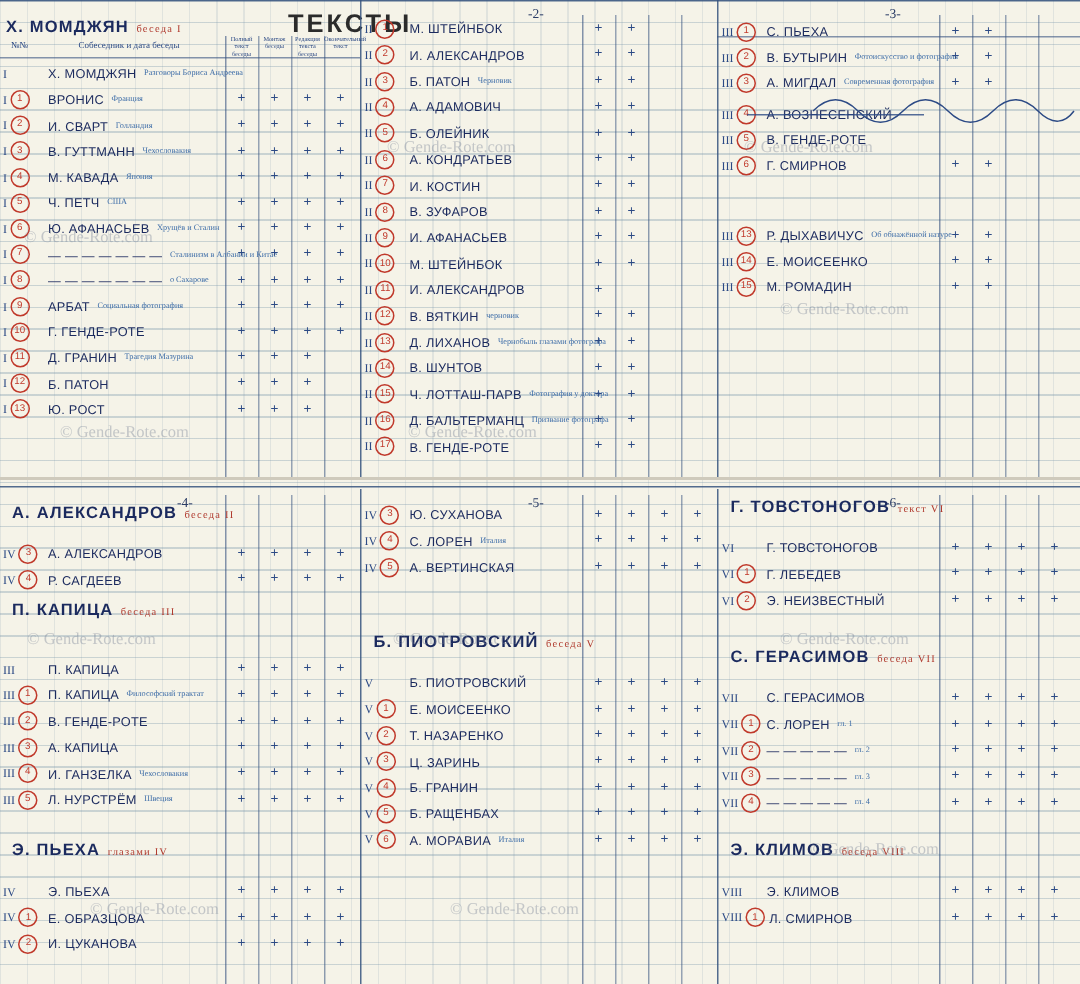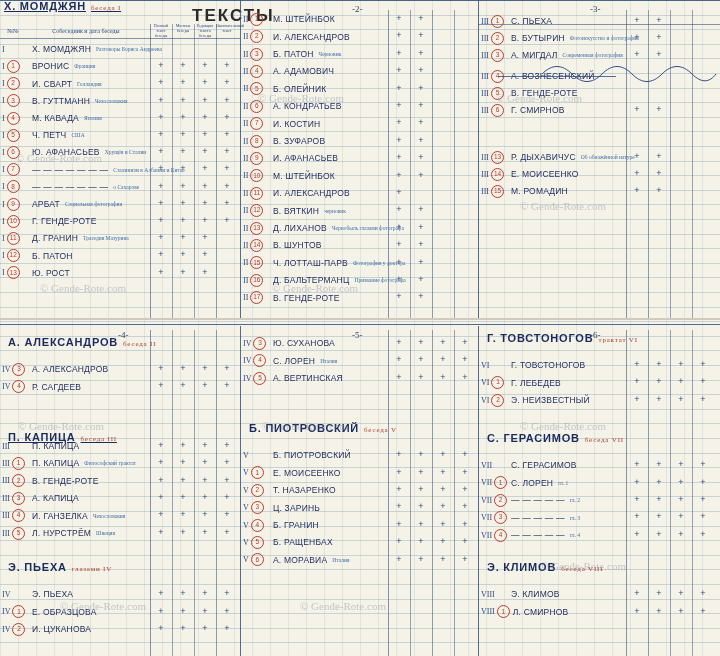--- a/index.html
+++ b/index.html
@@ -158,21 +158,21 @@
 <div class="vline" style="left:388px;top:330px;height:326px;opacity:.6;"></div>
 <div class="vline" style="left:410px;top:330px;height:326px;opacity:.5;"></div>
 <div class="vline" style="left:432px;top:330px;height:326px;opacity:.5;"></div>
 <div class="vline" style="left:454px;top:330px;height:326px;opacity:.5;"></div>
 
 <div class="vline" style="left:626px;top:330px;height:326px;opacity:.6;"></div>
 <div class="vline" style="left:648px;top:330px;height:326px;opacity:.5;"></div>
 <div class="vline" style="left:670px;top:330px;height:326px;opacity:.5;"></div>
 <div class="vline" style="left:692px;top:330px;height:326px;opacity:.5;"></div>
 
-<div class="sect" style="left:4px;top:0;font-size:11px;text-decoration:underline;">
+<div class="sect" style="left:4px;top:12px;font-size:11px;">
   <span>Х. МОМДЖЯН</span><span class="besedo">беседа I</span>
 </div>
 <div class="colhdr" style="left:2px;top:28px;width:22px;">№№</div>
 <div class="colhdr" style="left:26px;top:28px;width:120px;">Собеседник и дата беседы</div>
 <div class="hdr" style="left:150px;top:24px;width:22px;font-size:4.2px;">Полный текст беседы</div>
 <div class="hdr" style="left:172px;top:24px;width:22px;font-size:4.2px;">Монтаж беседы</div>
 <div class="hdr" style="left:194px;top:24px;width:22px;font-size:4.2px;">Редакция текста беседы</div>
 <div class="hdr" style="left:216px;top:24px;width:22px;font-size:4.2px;">Окончательный текст</div>
 
 <div id="p1rows">
@@ -807,21 +807,21 @@
     </div>
     <div class="ticks" style="left: 172px; top: 380.4px;">
       <span class="tick" style="width: 22px;">+</span>
     </div>
     <div class="ticks" style="left: 194px; top: 380.4px;">
       <span class="tick" style="width: 22px;">+</span>
     </div>
     <div class="ticks" style="left: 216px; top: 380.4px;">
       <span class="tick" style="width: 22px;">+</span>
     </div>
-    <div class="sect" style="left: 8px; top: 431px; text-decoration: underline;"><span>П. КАПИЦА</span><span class="besedo">беседа III</span></div>
+    <div class="sect" style="left: 8px; top: 401px;"><span>П. КАПИЦА</span><span class="besedo">беседа III</span></div>
     <div class="row" style="left: 2px; top: 438.8px;">
       <span class="rno">
         <span class="rm">III</span>
       </span>
       <span class="name">П. КАПИЦА</span>
     </div>
     <div class="ticks" style="left: 150px; top: 439.8px;">
       <span class="tick" style="width: 22px;">+</span>
     </div>
     <div class="ticks" style="left: 172px; top: 439.8px;">
@@ -1179,21 +1179,21 @@
     </div>
     <div class="ticks" style="left: 432px; top: 553.6px;">
       <span class="tick" style="width: 22px;">+</span>
     </div>
     <div class="ticks" style="left: 454px; top: 553.6px;">
       <span class="tick" style="width: 22px;">+</span>
     </div>
   </div>
 
 <div id="p6rows">
-    <div class="sect" style="left: 487px; top: 332px;"><span>Г. ТОВСТОНОГОВ</span><span class="besedo">трактат VI</span></div>
+    <div class="sect" style="left: 487px; top: 332px;"><span>Г. ТОВСТОНОГОВ</span><span class="besedo">текст VI</span></div>
     <div class="row" style="left: 481px; top: 358px;">
       <span class="rno">
         <span class="rm">VI</span>
       </span>
       <span class="name">Г. ТОВСТОНОГОВ</span>
     </div>
     <div class="ticks" style="left: 626px; top: 359px;">
       <span class="tick" style="width: 22px;">+</span>
     </div>
     <div class="ticks" style="left: 648px; top: 359px;">

